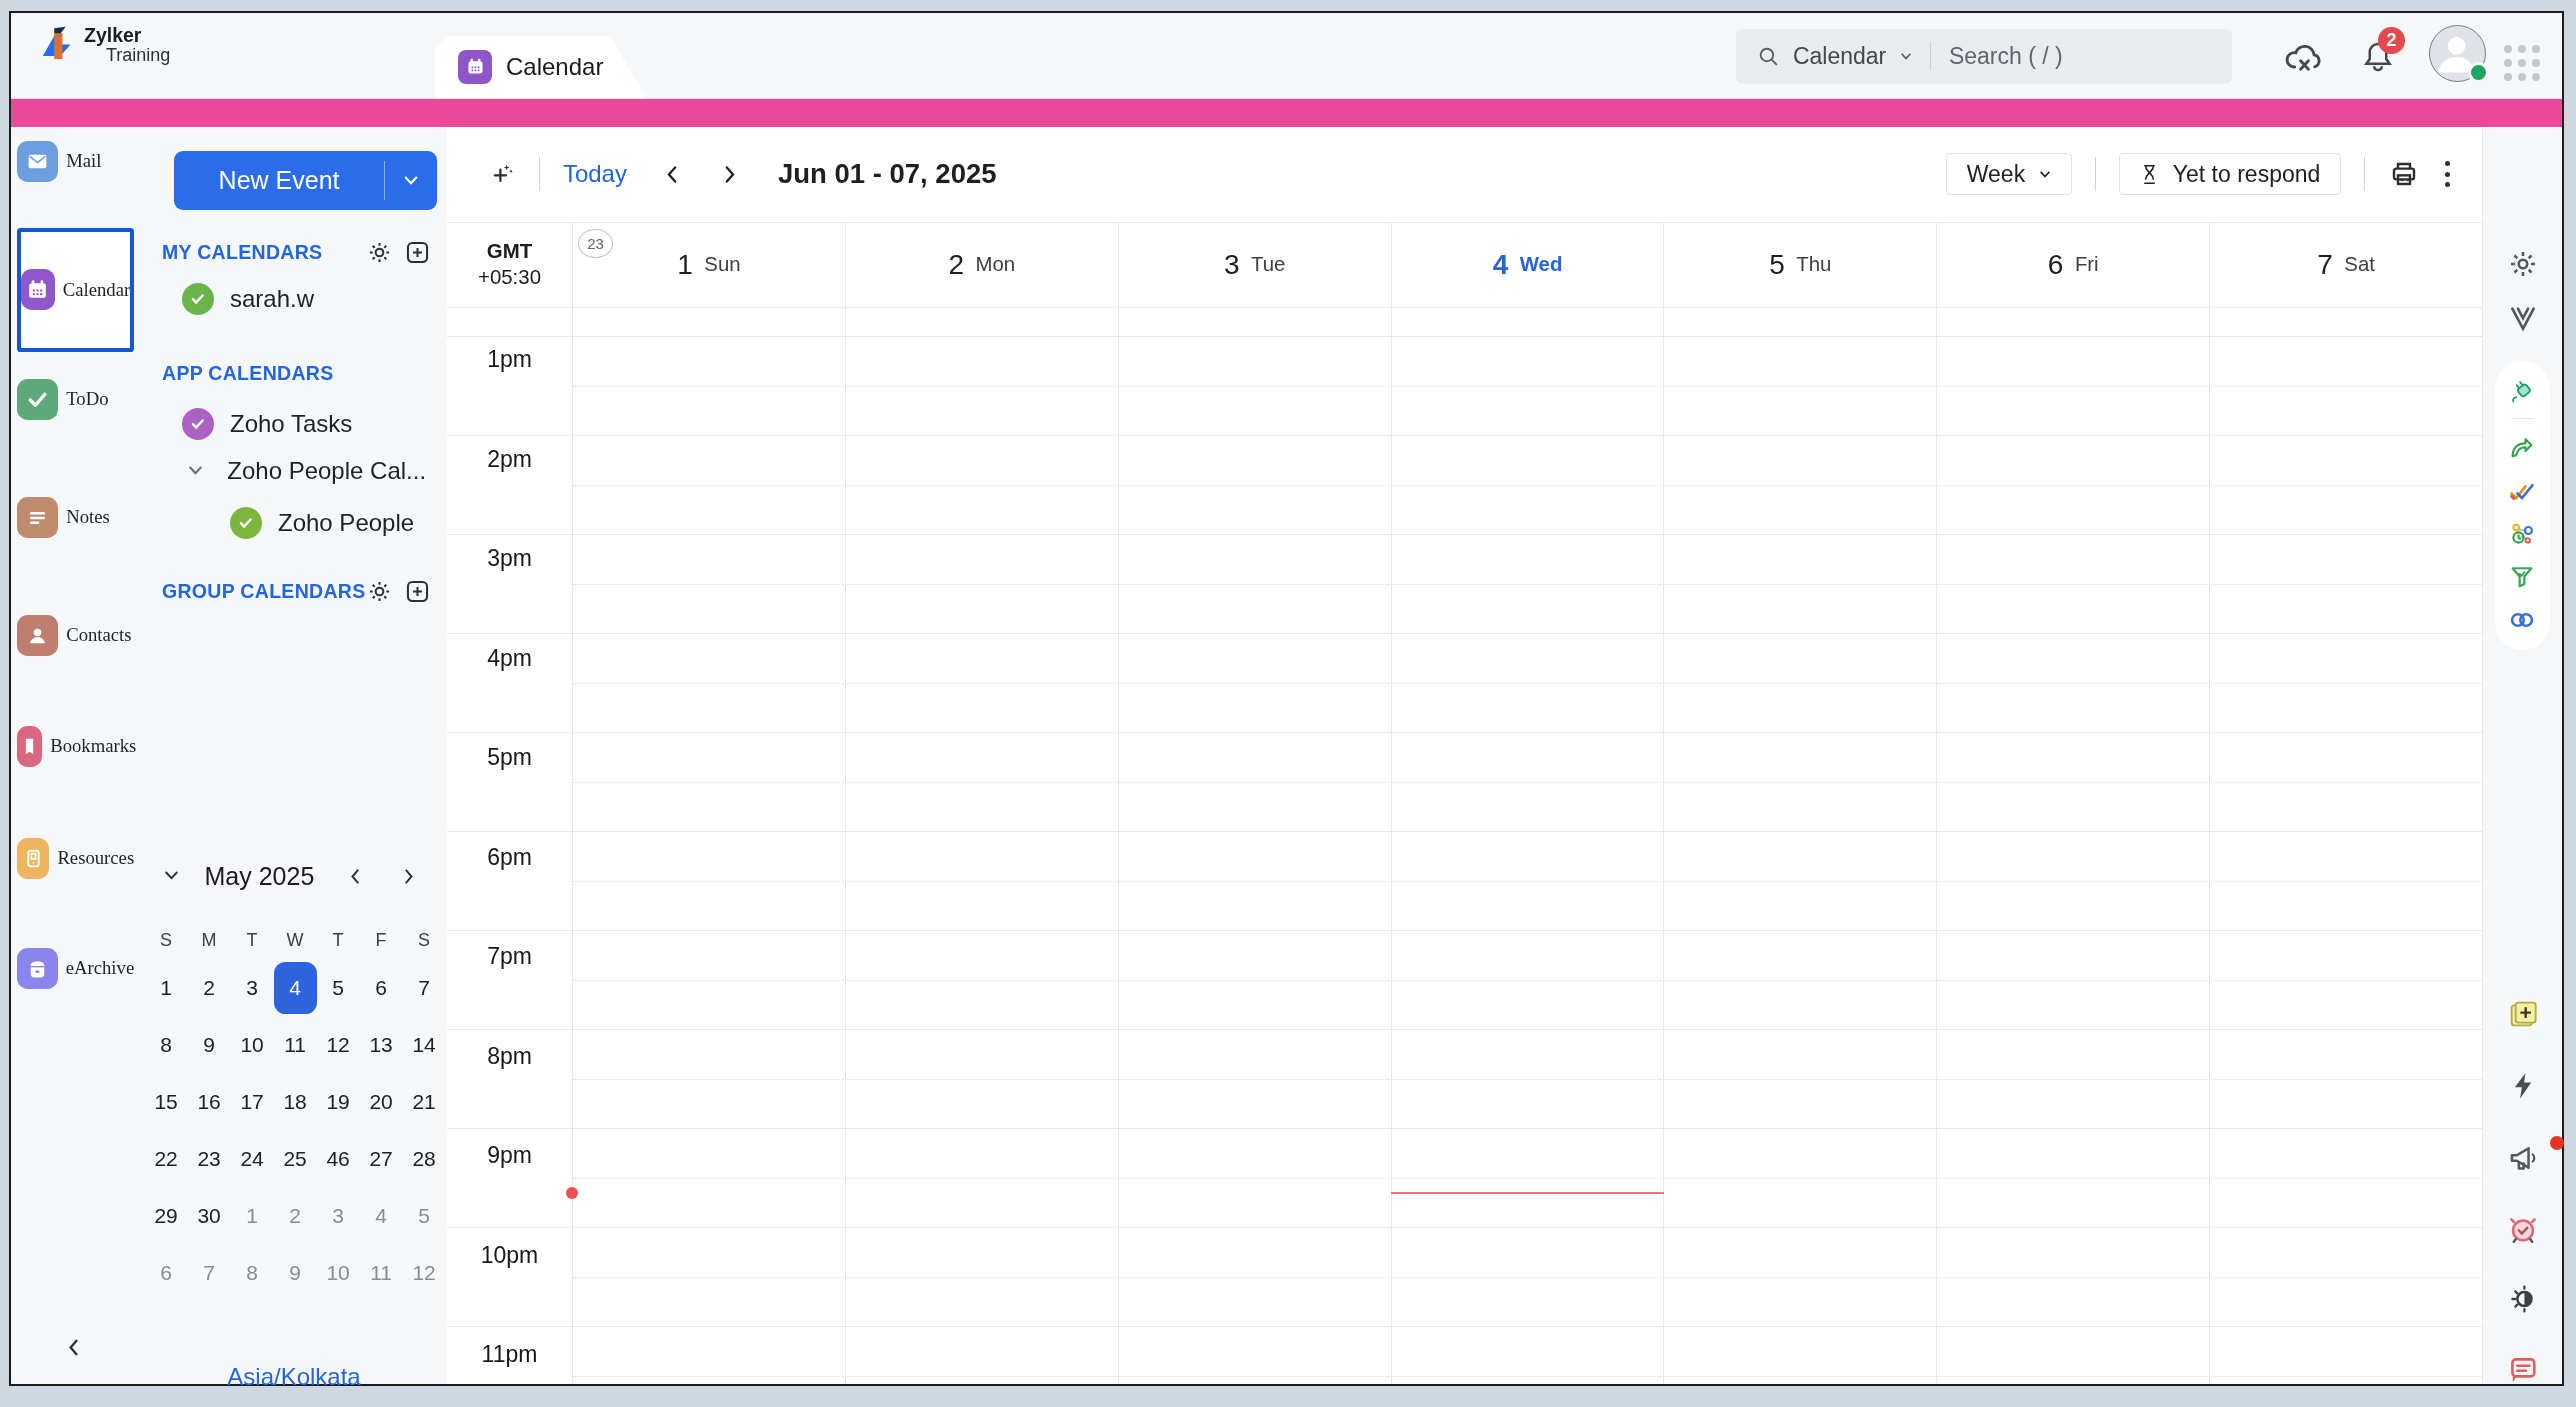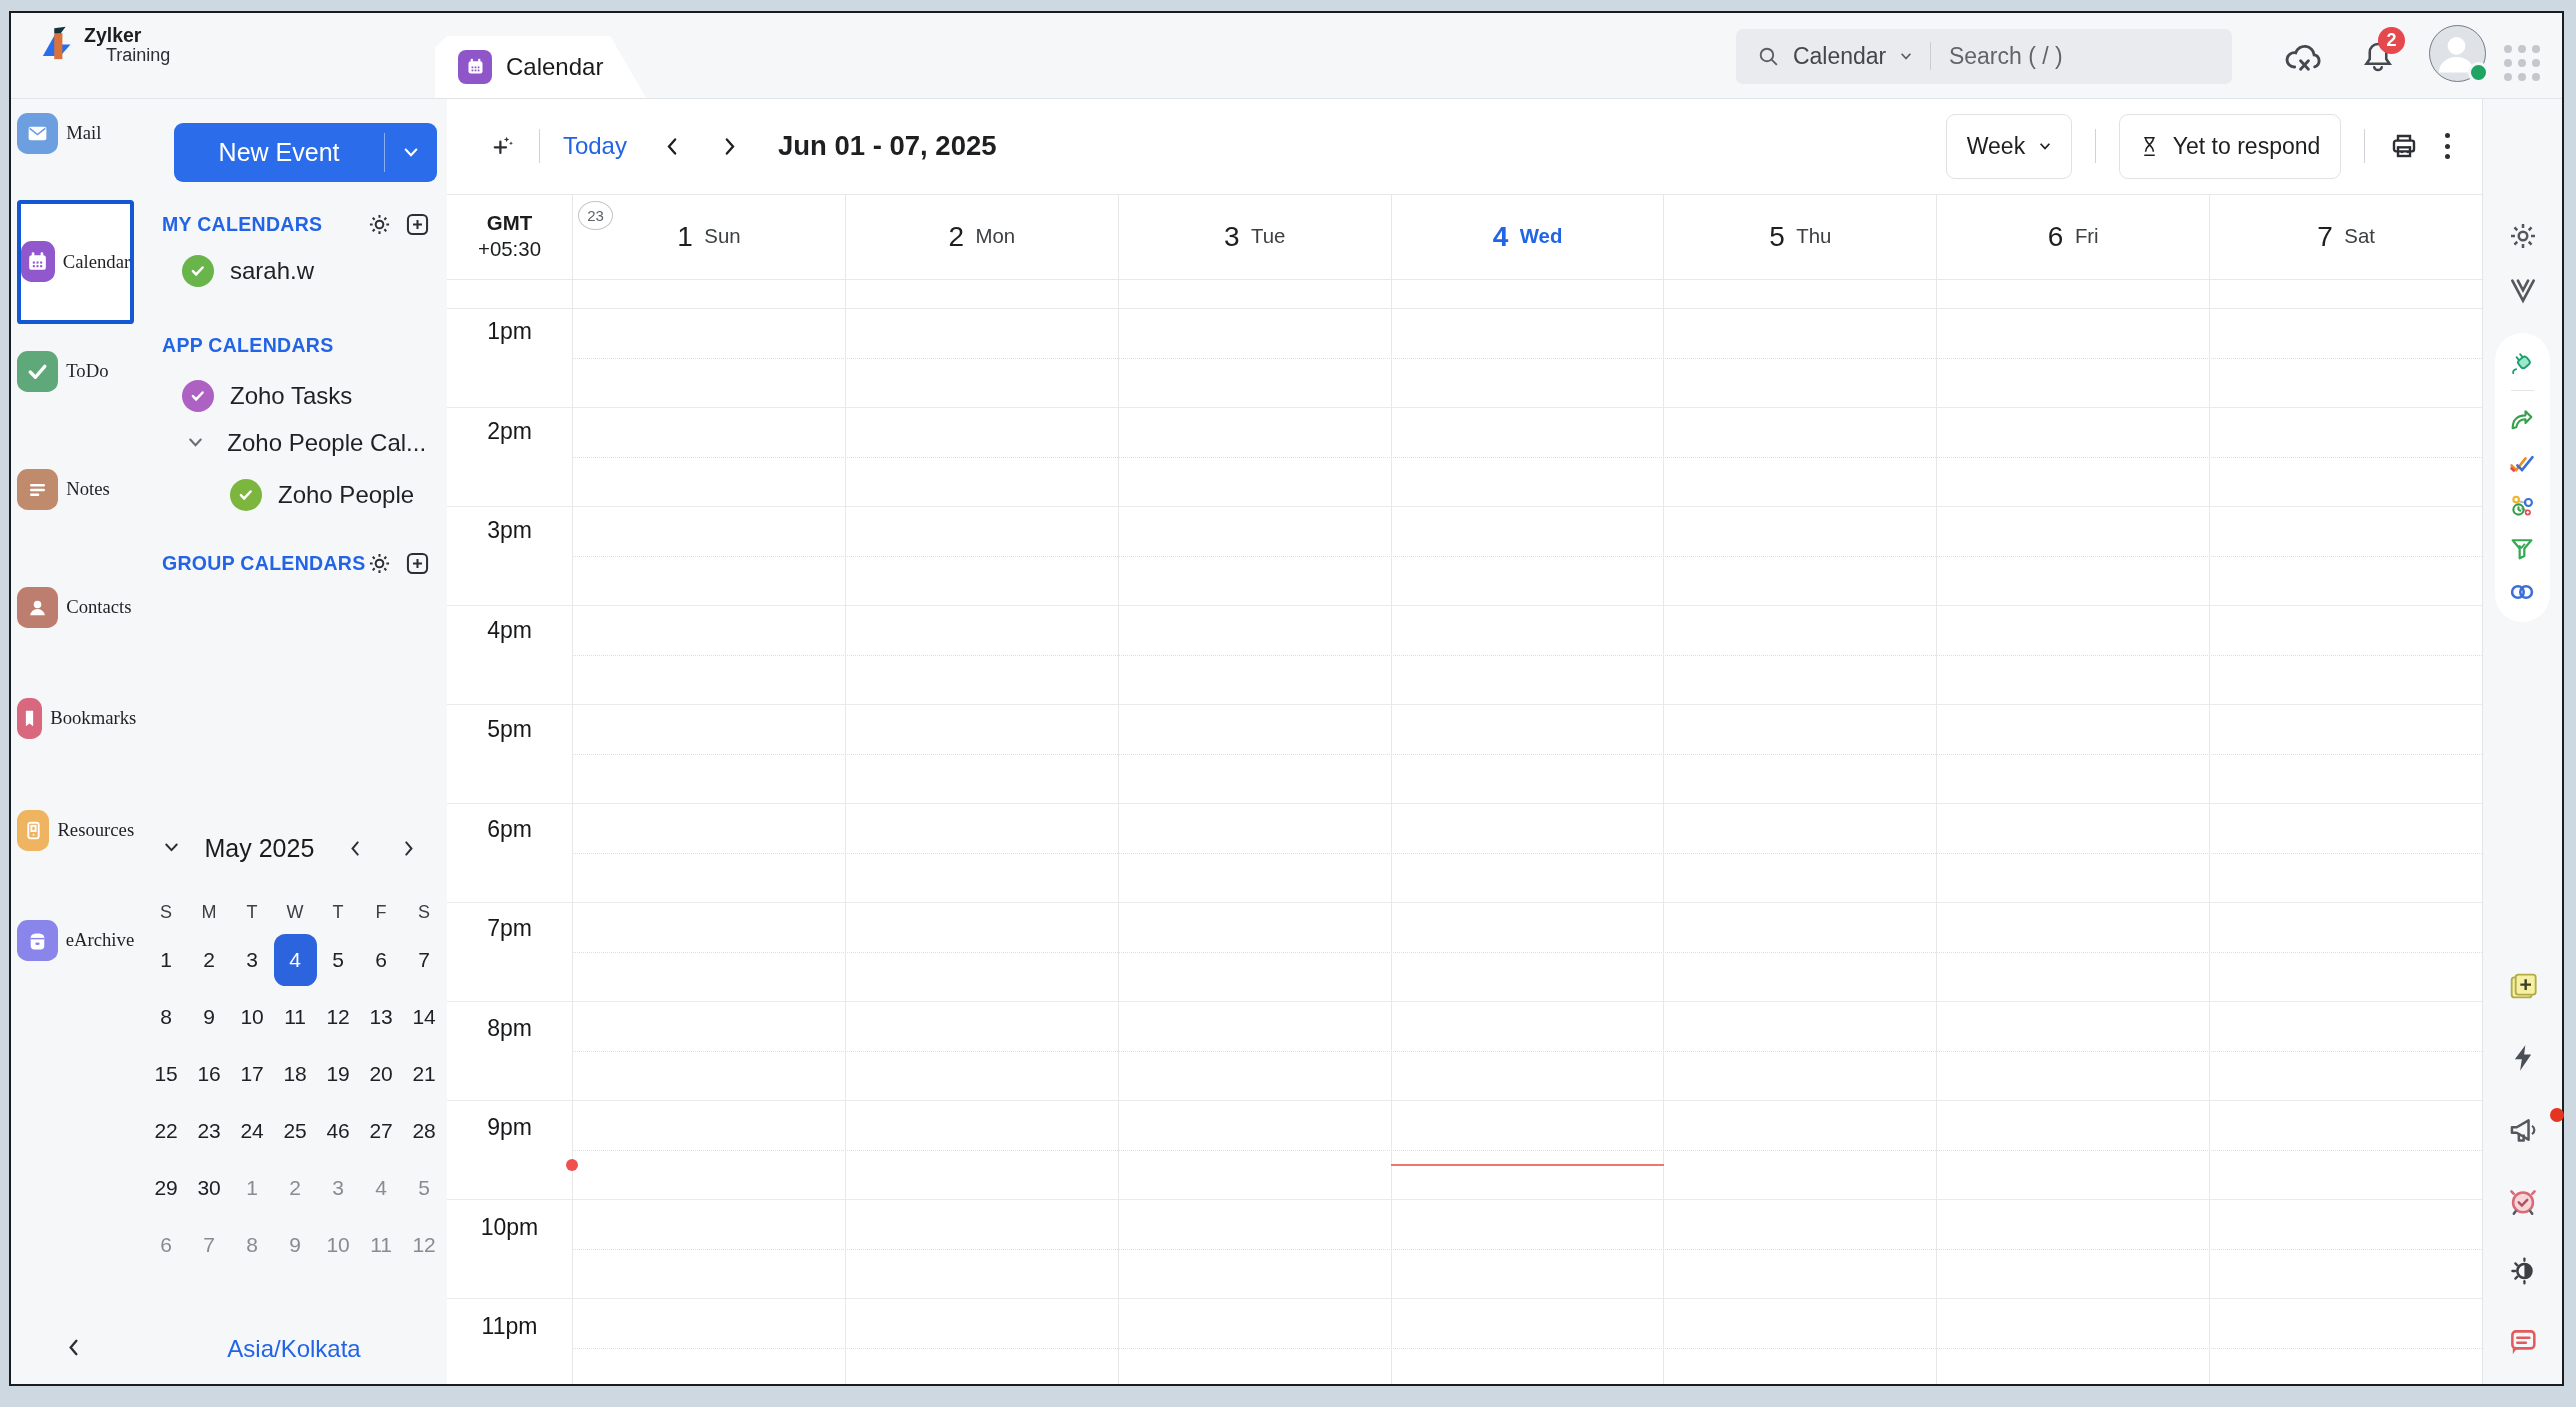--- a/index.html
+++ b/index.html
@@ -1,20 +1,20 @@
 <!DOCTYPE html>
 <html style="font-size:14px"><head>
 <meta charset="utf-8">
 <style>
   html,body{margin:0;padding:0;width:2576px;height:1407px;overflow:hidden;
     background:#cdd8e1;font-family:"Liberation Sans",sans-serif;
     -webkit-font-smoothing:antialiased;}
   .window{position:absolute;left:9px;top:10.7px;width:2555px;height:1375px;
-    border:2.7px solid #1a1d20;background:#f97316;box-sizing:border-box;
-    display:flex;flex-direction:column;}
+    border:2.7px solid #1a1d20;background:#ec4899;box-sizing:border-box;
+    display:flex;flex-direction:column;gap:28px;}
   
   .topbar{height:85px;flex:none;position:relative;border-bottom:0.9px solid #e2e5e8;background:#f5f7f9;}
   .logo{position:absolute;left:27px;top:10.7px;display:flex;align-items:center;gap:7px;}
   .logo-text{line-height:1.05;}
   .logo-text .l1{font-size:19.5px;font-weight:bold;color:#1b1d1f;}
   .logo-text .l2{font-size:18px;color:#2c2f33;margin-left:22px;}
   .tab{position:absolute;left:424px;top:23px;width:211px;height:62px;background:#fff;
     clip-path:polygon(12.4px 0,calc(100% - 36px) 0,100% 100%,0 100%,0 12.4px);
     display:flex;align-items:center;padding-left:23px;gap:14px;box-sizing:border-box;}
   .tab-ic{width:34px;height:34px;border-radius:8px;background:#8f56c9;display:flex;align-items:center;justify-content:center;flex:none;}
@@ -68,22 +68,22 @@
   .mc-cell.selected{background:#2b64dd;color:#fff;border-radius:11.5px;height:52px;margin-top:2.7px;}
   .tz-link{position:absolute;left:0;right:0;top:1236px;text-align:center;font-size:24px;color:#2264e5;cursor:pointer;}
   
   .main{flex:1;min-width:0;background:#fff;display:flex;flex-direction:column;}
   .toolbar{height:95px;flex:none;display:flex;align-items:center;padding:0 23px 0 39px;box-sizing:border-box;}
   .toolbar .vsep{width:0.9px;height:34px;background:#cfd2d6;margin:0 23px;}
   .today-btn{font-size:24px;color:#2264e5;cursor:pointer;}
   .nav-chev{margin-left:34px;cursor:pointer;display:flex;}
   .range-title{font-size:27.5px;font-weight:600;color:#1d1f21;margin-left:37px;}
   .toolbar .spacer{flex:1;}
-  .pill-btn{border:0.9px solid #dfe2e5;border-radius:9px;background:#fff;display:flex;align-items:center;
-    gap:12.4px;padding:0 19.5px;height:65px;font-size:23px;color:#1d1f21;cursor:pointer;box-sizing:border-box;}
+  .pill-btn{border:0.9px solid #dfe2e5;border-radius:4px;background:#fff;display:flex;align-items:center;
+    gap:12.4px;padding:0 19.5px;height:42px;font-size:23px;color:#1d1f21;cursor:pointer;box-sizing:border-box;}
   .kebab{display:flex;flex-direction:column;gap:5.3px;margin:0 9px 0 25px;cursor:pointer;}
   .kebab i{width:5.3px;height:5.3px;border-radius:50%;background:#2c2e33;}
   
   .day-header-row{height:84px;flex:none;display:flex;border-top:0.9px solid #e6e8ea;border-bottom:0.9px solid #e6e8ea;position:relative;}
   .gmt-cell{width:125px;flex:none;display:flex;flex-direction:column;align-items:center;justify-content:center;line-height:1.25;}
   .gmt-cell .g1{font-size:20.4px;font-weight:bold;color:#1b1d1f;}
   .gmt-cell .g2{font-size:20.4px;color:#1b1d1f;}
   .week-badge{position:absolute;left:131px;top:6.2px;width:33px;height:27.5px;border:1.8px solid #c2c5c9;border-radius:50%;
     display:flex;align-items:center;justify-content:center;font-size:15px;color:#5f6368;background:#fff;}
   .day-cell{flex:1;border-left:0.9px solid #e6e8ea;display:flex;align-items:center;justify-content:center;gap:11.5px;cursor:pointer;}

